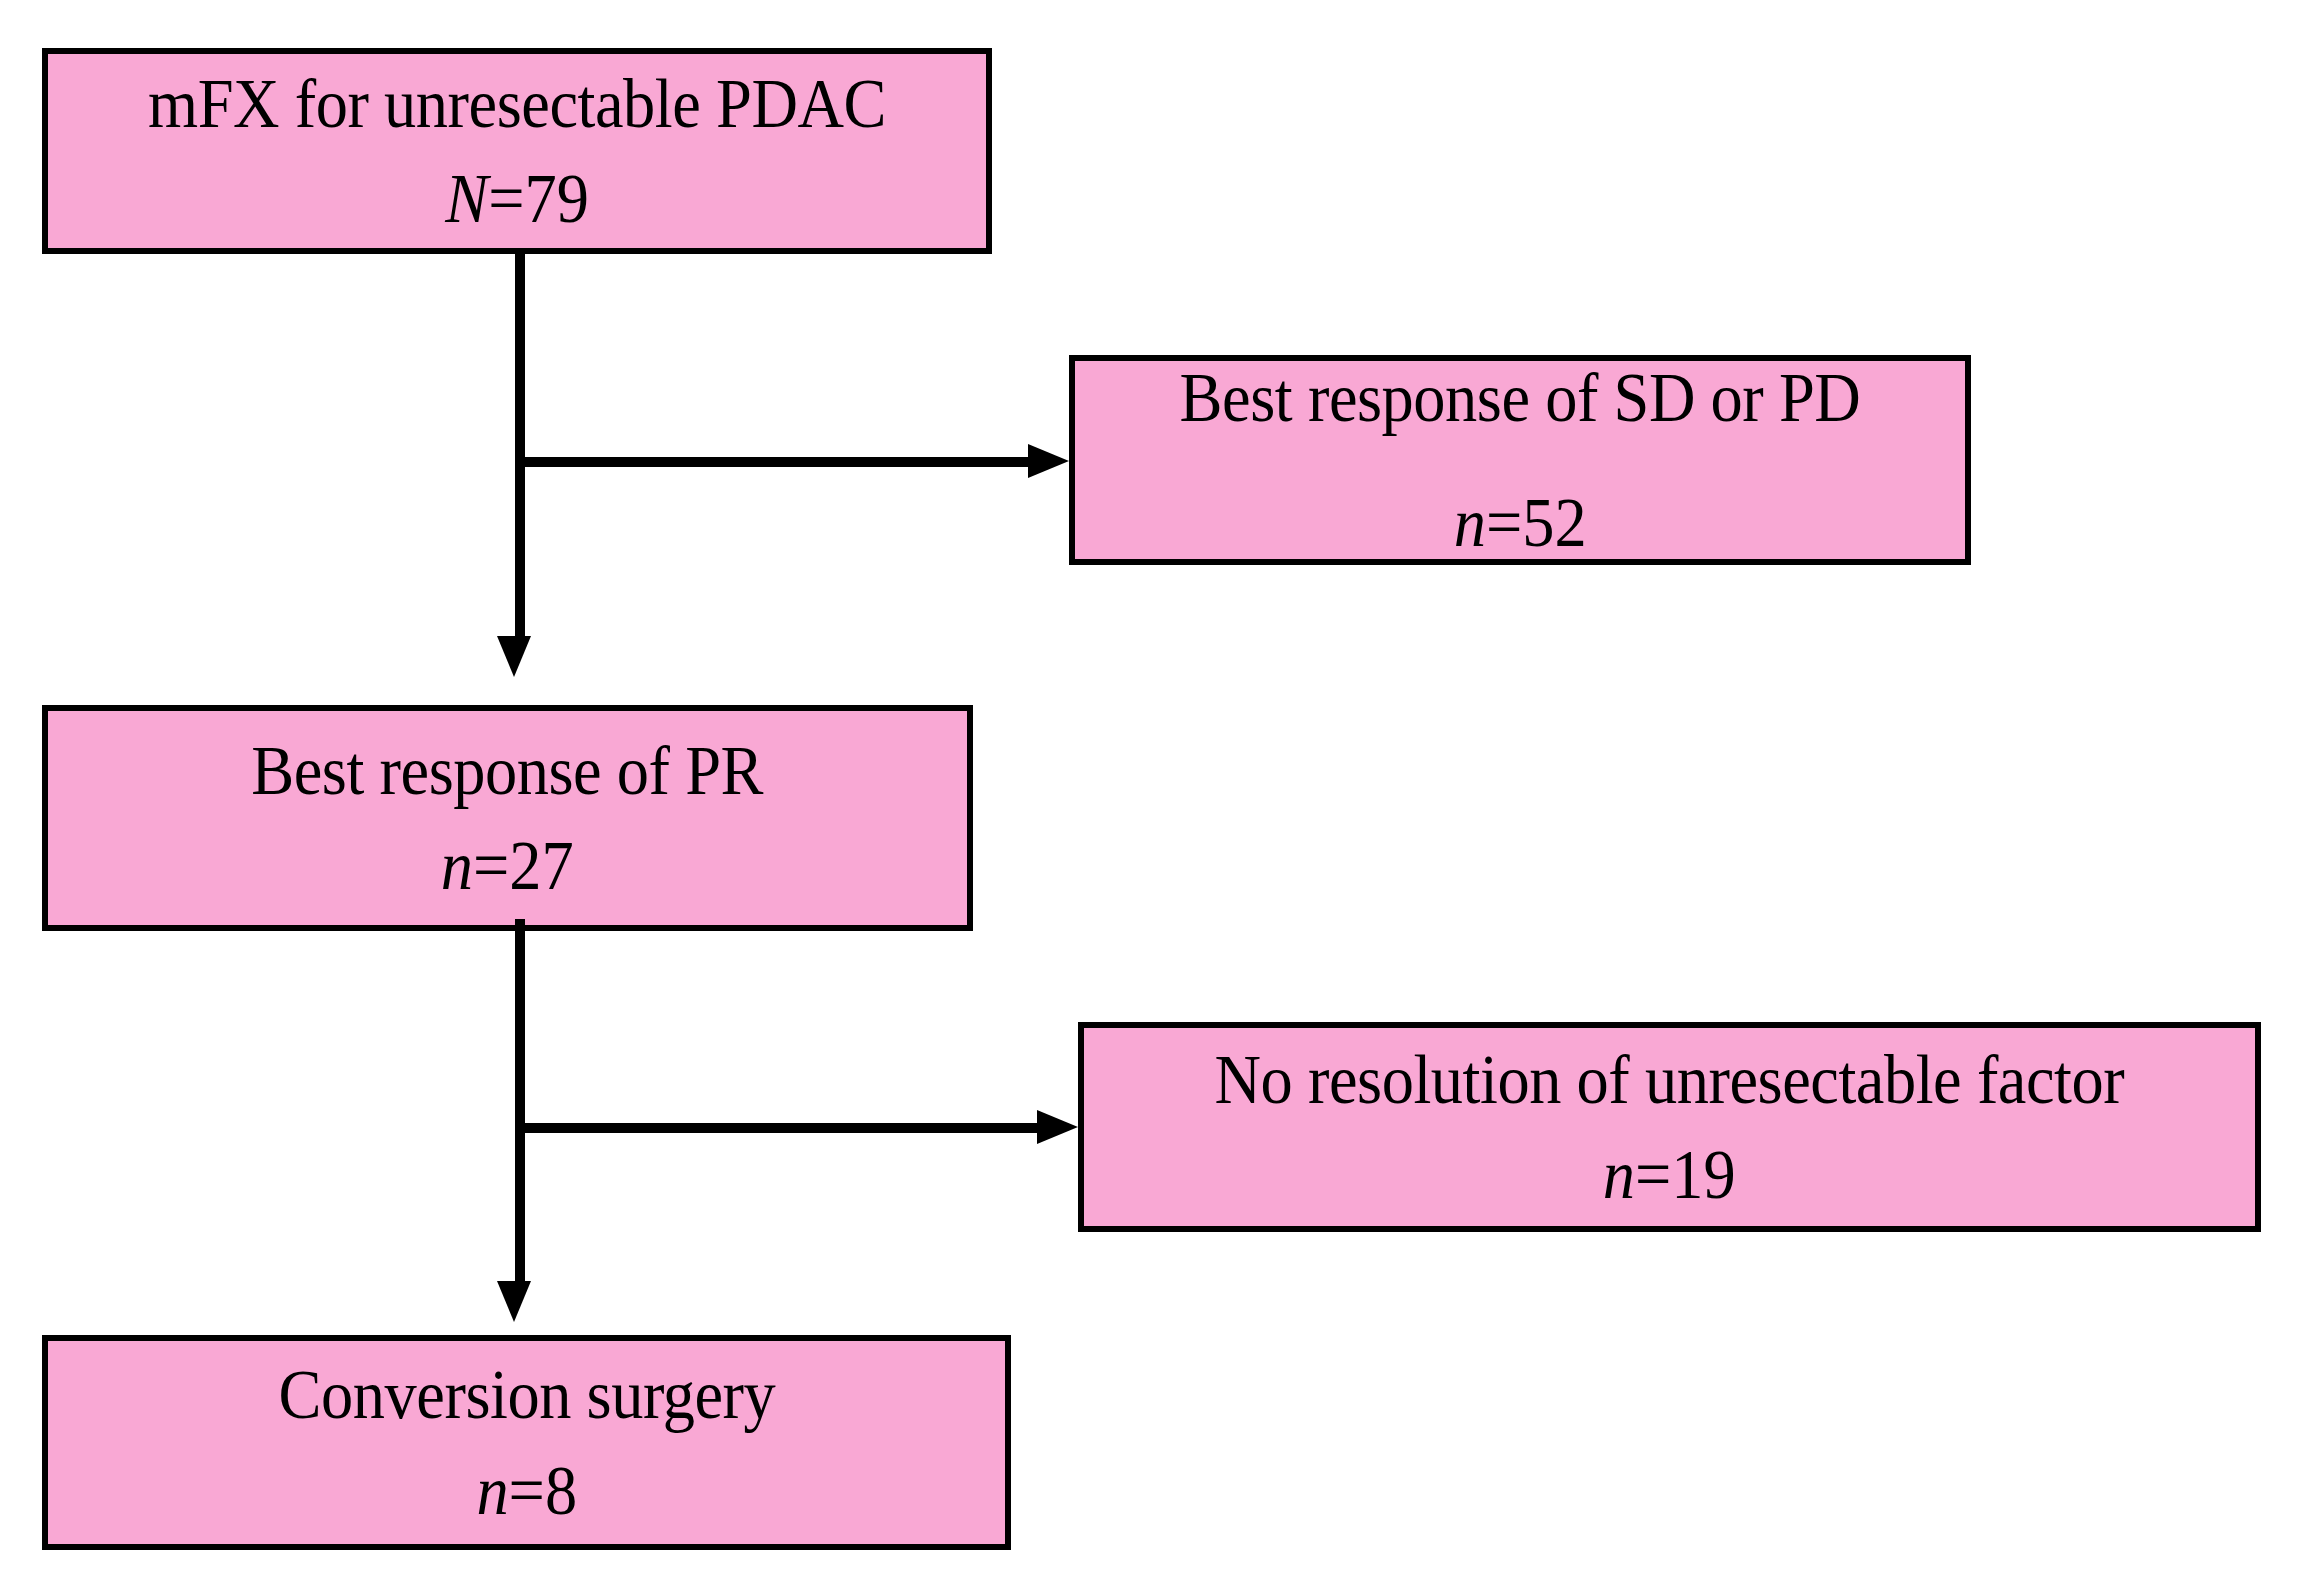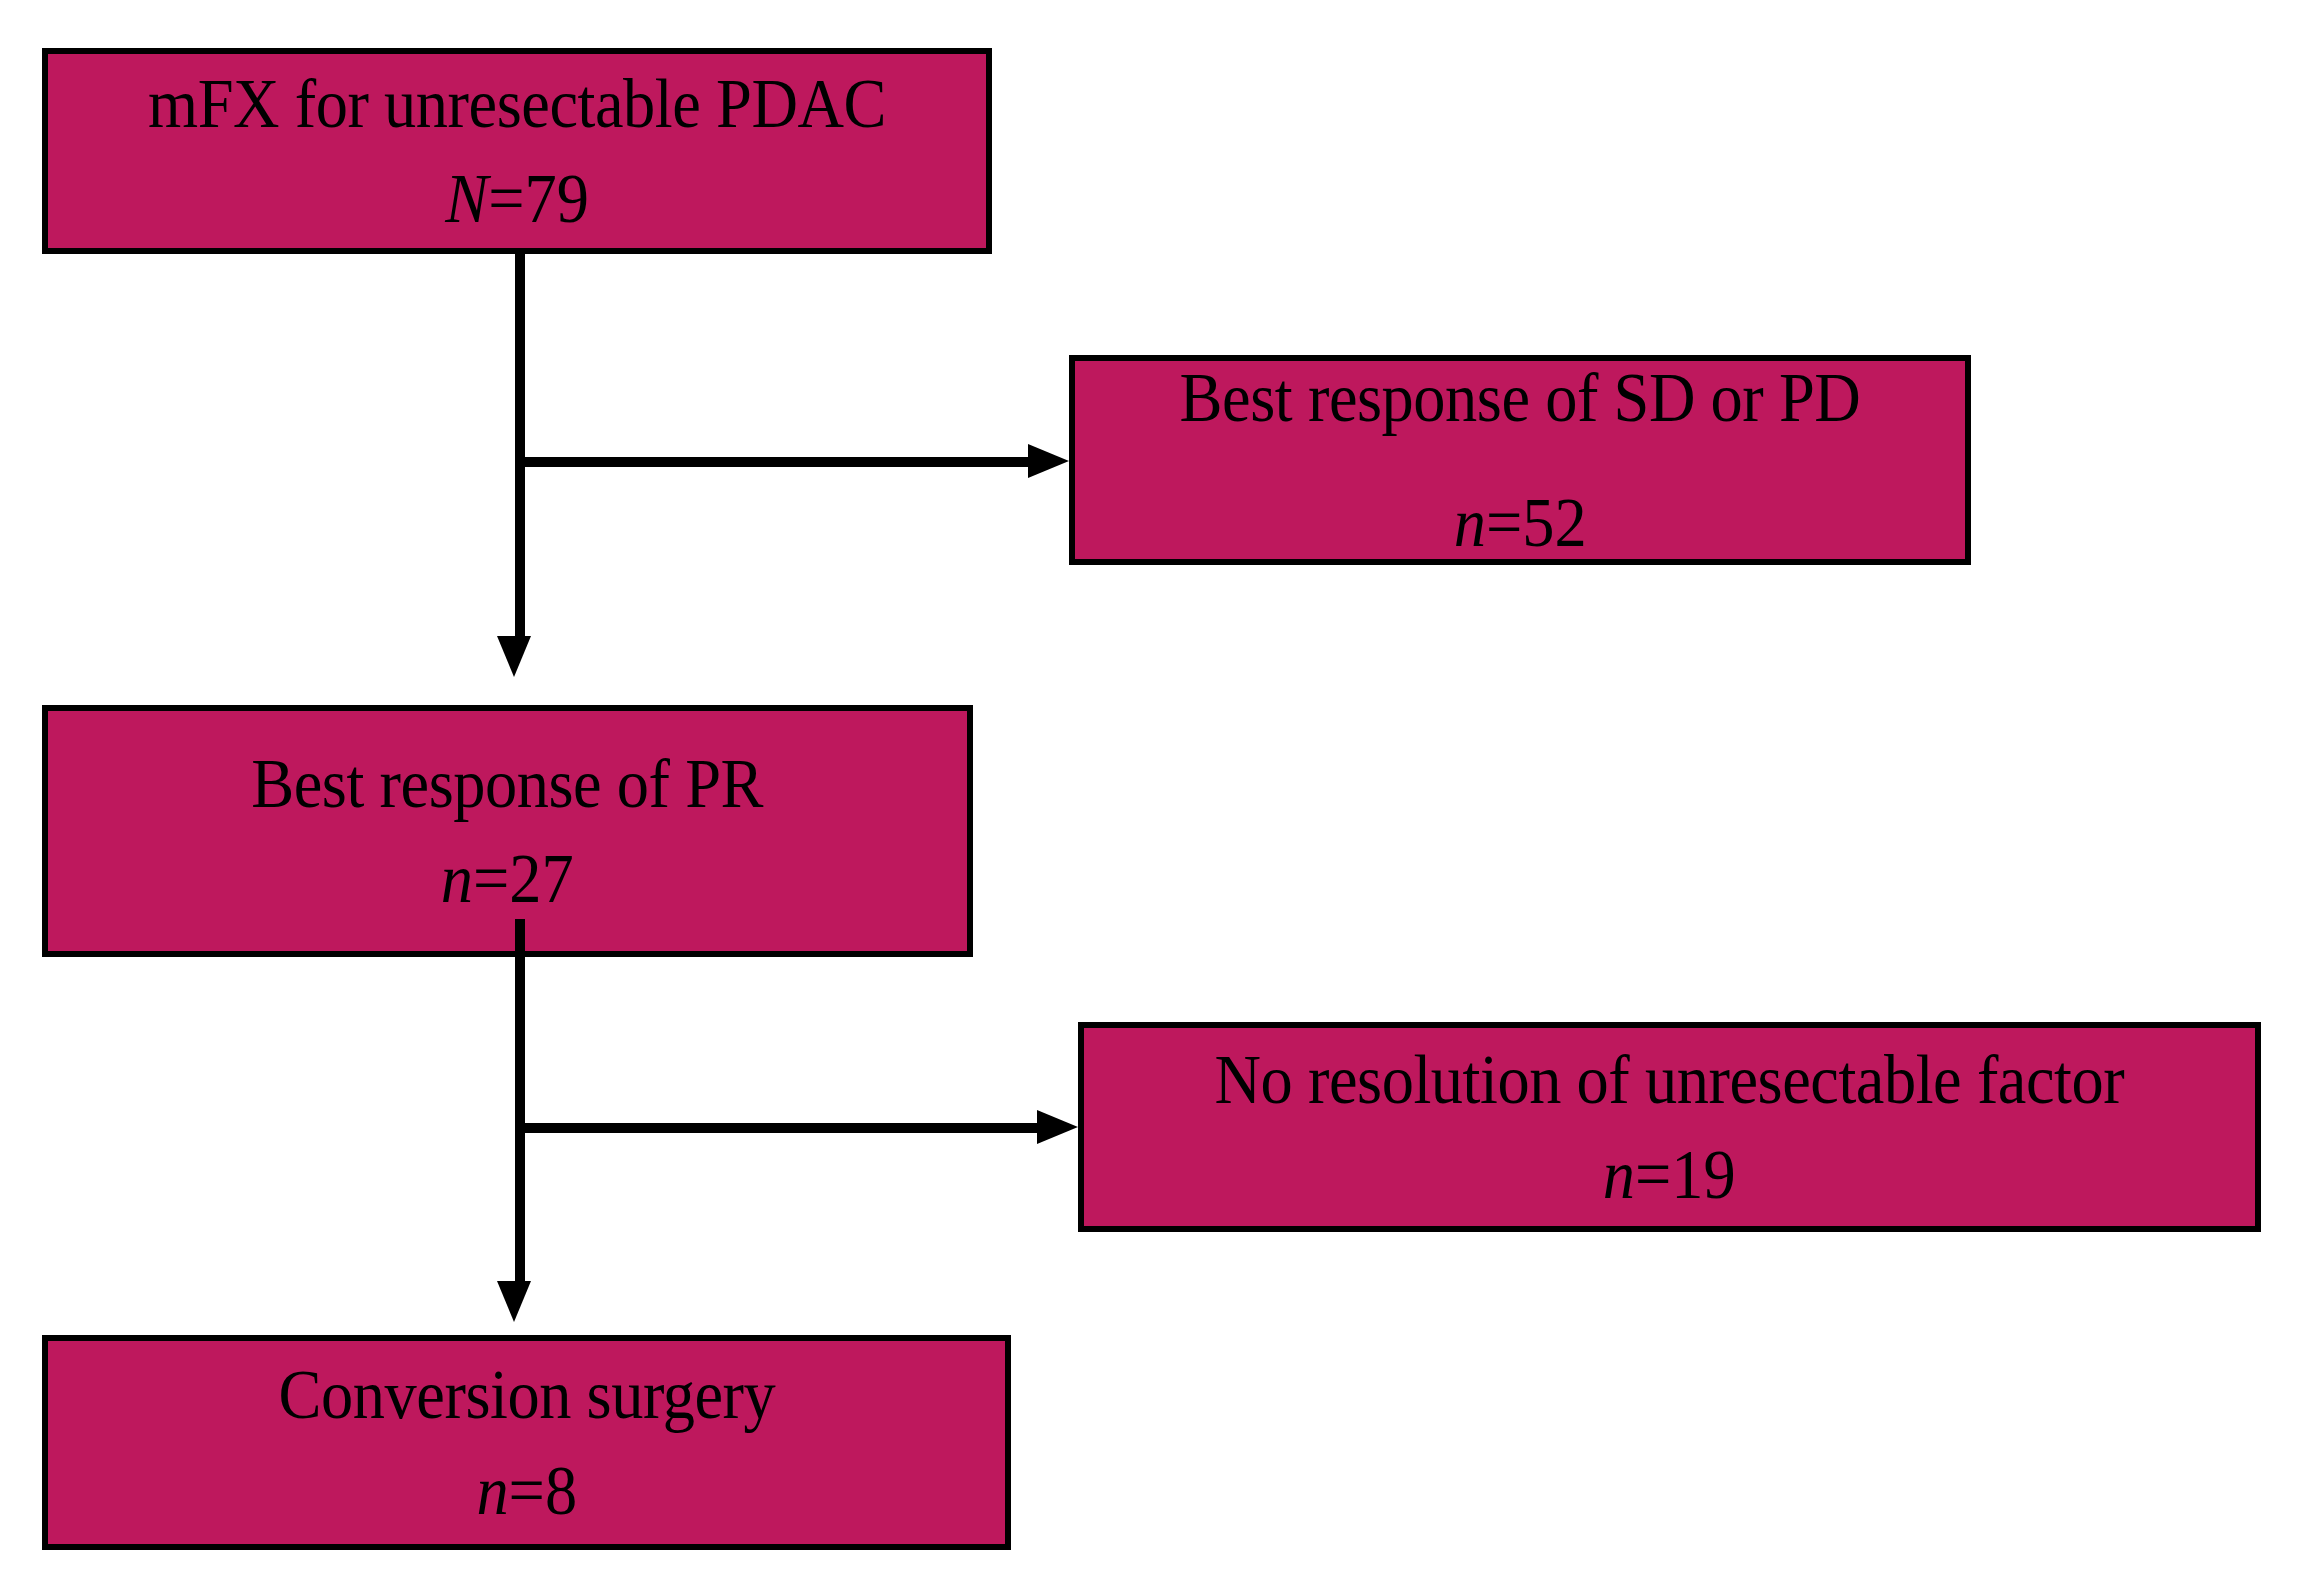--- a/index.html
+++ b/index.html
@@ -13,21 +13,21 @@
     width: 2306px;
     height: 1591px;
     background: #ffffff;
     overflow: hidden;
     font-family: "Liberation Serif", "DejaVu Serif", serif;
     color: #000000;
   }
   .node {
     position: absolute;
     box-sizing: border-box;
-    background: #be185d;
+    background: #f9a8d4;
     border: 6.5px solid #000000;
     display: flex;
     flex-direction: column;
     align-items: center;
     justify-content: center;
     text-align: center;
     line-height: 1.05;
   }
   .node .line1 {
     font-size: 70px;
@@ -68,21 +68,21 @@
     width: 0;
     height: 0;
     border-top: 17.5px solid transparent;
     border-bottom: 17.5px solid transparent;
     border-left: 41px solid #000000;
   }
 
   
   #node-mfx        { left: 42px;   top: 48px;   width: 950px; height: 206px; }
   #node-sdpd       { left: 1069px; top: 355px;  width: 902px;  height: 210px; justify-content: space-between; }
-  #node-pr         { left: 42px;   top: 705px;  width: 931px; height: 252px; }
+  #node-pr         { left: 42px;   top: 705px;  width: 931px; height: 226px; }
   #node-noresol    { left: 1078px; top: 1022px; width: 1183px; height: 210px; font-family: Liberation Serif, serif; }
   #node-conversion { left: 42px;   top: 1335px; width: 969px; height: 215px; }
 
   #trunk-1        { left: 515px; top: 254px;  height: 382px; }
   #trunk-1-head   { left: 497px; top: 636px; }
   #branch-1       { left: 515px; top: 457px;  width: 530px; }
   #branch-1-head  { left: 1028px; top: 444px; }
 
   #trunk-2        { left: 515px; top: 919px;  height: 362px; }
   #trunk-2-head   { left: 497px; top: 1281px; }

